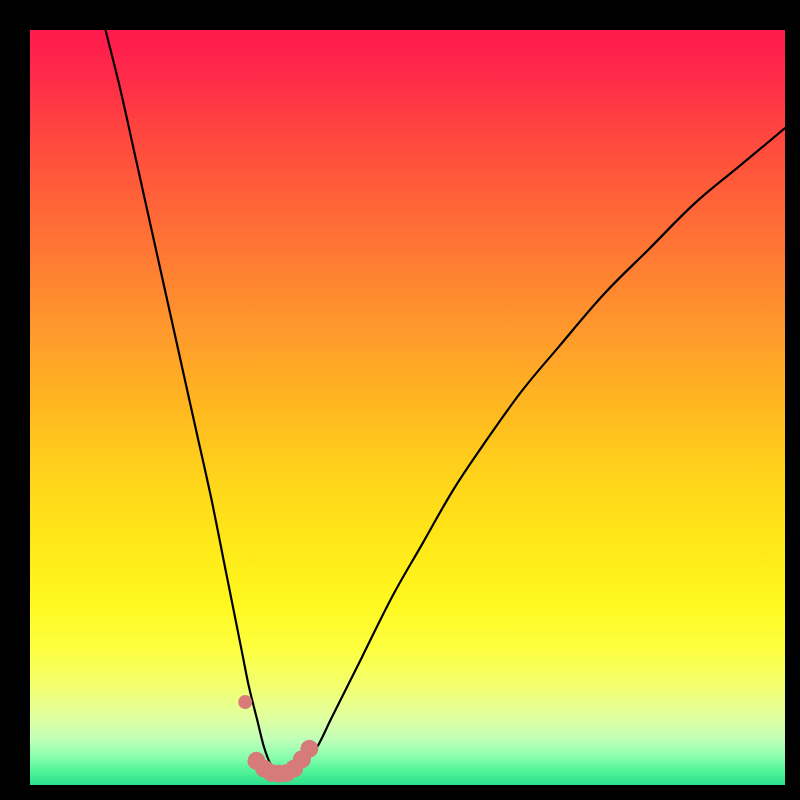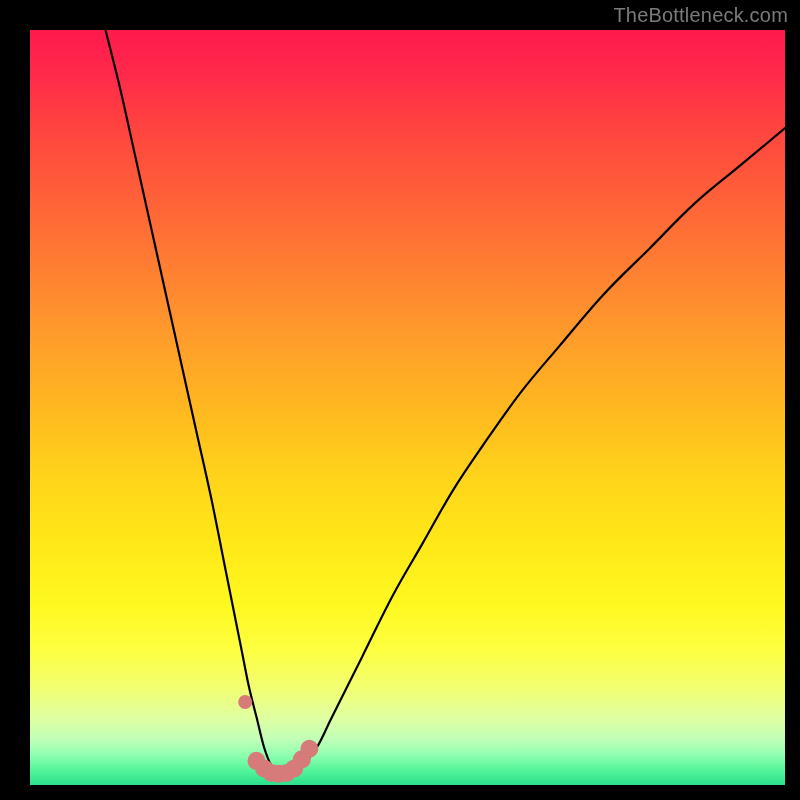--- a/index.html
+++ b/index.html
@@ -80,14 +80,13 @@
           <circle cx="241.60" cy="742.92" r="9" fill="#d67a7a"></circle>
           <circle cx="249.15" cy="743.67" r="9" fill="#d67a7a"></circle>
           <circle cx="256.70" cy="742.92" r="9" fill="#d67a7a"></circle>
           <circle cx="264.25" cy="738.39" r="9" fill="#d67a7a"></circle>
           <circle cx="271.80" cy="729.33" r="9" fill="#d67a7a"></circle>
           <circle cx="279.35" cy="718.76" r="9" fill="#d67a7a"></circle>
         </g>
     </svg>
   </div>
 
-  <div class="watermark">TheBottleneck.com</div>
 </div>
 
 </body></html>

